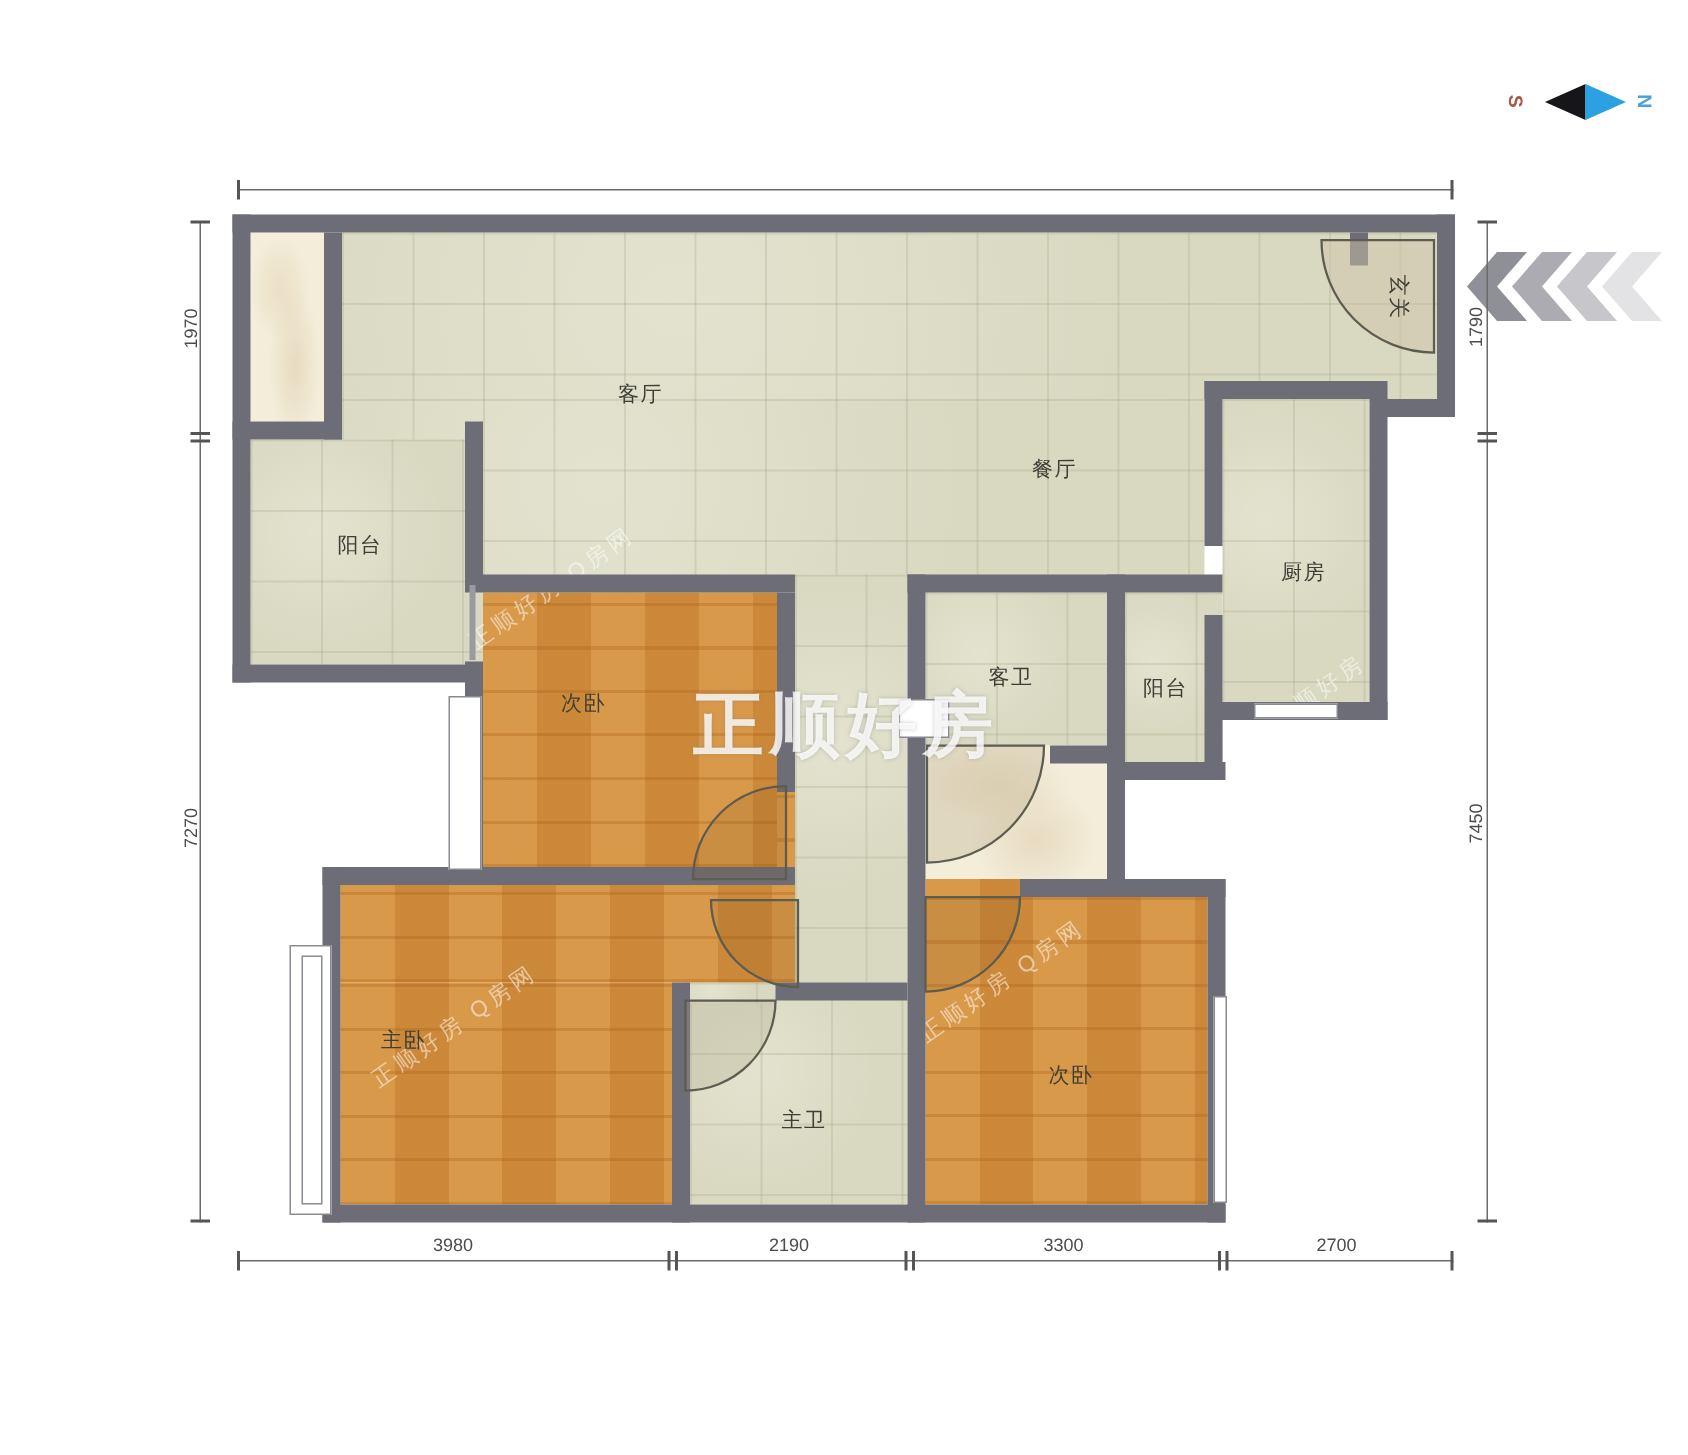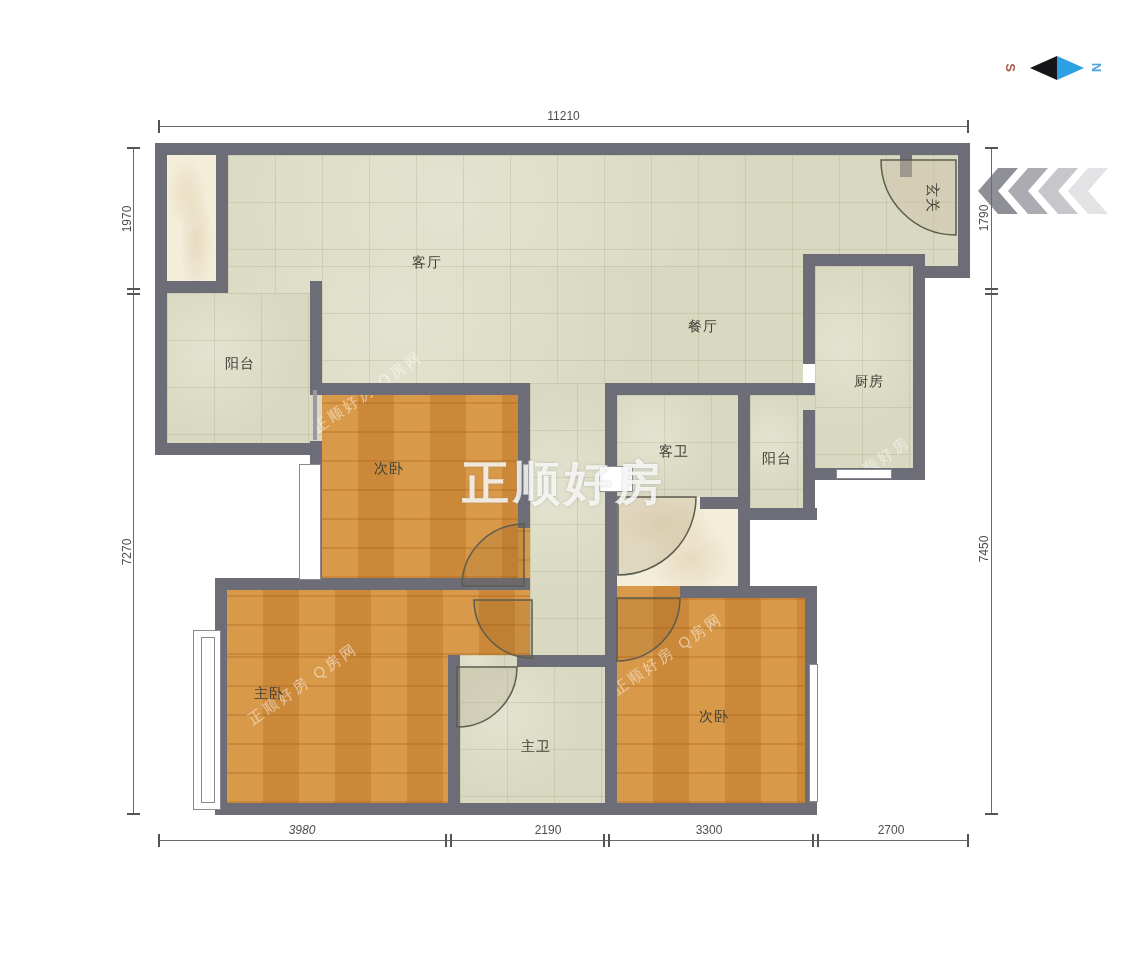--- a/index.html
+++ b/index.html
@@ -108,21 +108,21 @@
   <svg class="doors" width="1125" height="970" viewBox="0 0 1125 970">
     <path d="M956,160 L956,235 A75,75 0 0 1 881,160 Z" fill="rgba(205,196,168,0.5)" stroke="#5c5c50" stroke-width="1.5"></path>
     <path d="M524,586 L462,586 A62,62 0 0 1 524,524 Z" fill="rgba(120,80,30,0.15)" stroke="#5c5c50" stroke-width="1.5"></path>
     <path d="M532,600 L532,658 A58,58 0 0 1 474,600 Z" fill="rgba(120,80,30,0.15)" stroke="#5c5c50" stroke-width="1.5"></path>
     <path d="M457,667 L517,667 A60,60 0 0 1 457,727 Z" fill="rgba(170,160,130,0.25)" stroke="#5c5c50" stroke-width="1.5"></path>
     <path d="M617,598 L680,598 A63,63 0 0 1 617,661 Z" fill="rgba(120,80,30,0.15)" stroke="#5c5c50" stroke-width="1.5"></path>
     <path d="M618,497 L696,497 A78,78 0 0 1 618,575 Z" fill="rgba(190,175,140,0.35)" stroke="#5c5c50" stroke-width="1.5"></path>
   </svg>
 
   <div class="room-label" style="left:399px;top:254px;">客厅</div>
-  <div class="room-label" style="left:675px;top:318px;">餐厅</div>
+  <div class="room-label" style="left:675px;top:304px;">餐厅</div>
   <div class="room-label" style="left:212px;top:355px;">阳台</div>
   <div class="room-label" style="left:361px;top:460px;">次卧</div>
   <div class="room-label" style="left:646px;top:443px;">客卫</div>
   <div class="room-label" style="left:749px;top:450px;">阳台</div>
   <div class="room-label" style="left:841px;top:373px;">厨房</div>
   <div class="room-label" style="left:241px;top:685px;">主卧</div>
   <div class="room-label" style="left:508px;top:738px;">主卫</div>
   <div class="room-label" style="left:686px;top:708px;">次卧</div>
   <div class="room-label rot" style="left:904px;top:189px;">玄关</div>
 
@@ -134,33 +134,32 @@
   <div class="chev" style="left:1068px;top:168px;background:#e3e3e6;"></div>
 
   <div class="compass-letter" style="left:1006px;top:60px;color:#a85a4a;">S</div>
   <div class="tri" style="left:1030px;top:56px;border-top:12px solid transparent;border-bottom:12px solid transparent;border-right:27px solid #15151a;"></div>
   <div class="tri" style="left:1057px;top:56px;border-top:12px solid transparent;border-bottom:12px solid transparent;border-left:27px solid #2ba0e3;"></div>
   <div class="compass-letter" style="left:1092px;top:60px;color:#4aa3d8;">N</div>
 
   <div class="dim-line" style="left:158px;top:126px;width:811px;height:1px;"></div>
   <div class="tickv" style="left:158px;top:120px;"></div>
   <div class="tickv" style="left:967px;top:120px;"></div>
-  <div class="dim-label" style="left:158px;top:109px;width:811px;">11210</div>
 
   <div class="dim-line" style="left:158px;top:840px;width:811px;height:1px;"></div>
   <div class="tickv" style="left:158px;top:834px;"></div>
   <div class="tickv" style="left:445px;top:834px;"></div>
   <div class="tickv" style="left:450px;top:834px;"></div>
   <div class="tickv" style="left:603px;top:834px;"></div>
   <div class="tickv" style="left:608px;top:834px;"></div>
   <div class="tickv" style="left:812px;top:834px;"></div>
   <div class="tickv" style="left:817px;top:834px;"></div>
   <div class="tickv" style="left:967px;top:834px;"></div>
-  <div class="dim-label" style="left:262px;top:823px;width:80px;font-style:italic;">3980</div>
-  <div class="dim-label" style="left:508px;top:823px;width:80px;">2190</div>
+  <div class="dim-label" style="left:262px;top:823px;width:80px;">3980</div>
+  <div class="dim-label" style="left:486px;top:823px;width:80px;">2190</div>
   <div class="dim-label" style="left:669px;top:823px;width:80px;">3300</div>
   <div class="dim-label" style="left:851px;top:823px;width:80px;">2700</div>
 
   <div class="dim-line" style="left:133px;top:148px;width:1px;height:667px;"></div>
   <div class="tickh" style="left:127px;top:147px;"></div>
   <div class="tickh" style="left:127px;top:288px;"></div>
   <div class="tickh" style="left:127px;top:293px;"></div>
   <div class="tickh" style="left:127px;top:813px;"></div>
   <div class="dim-label rot" style="left:106px;top:212px;">1970</div>
   <div class="dim-label rot" style="left:106px;top:545px;">7270</div>

